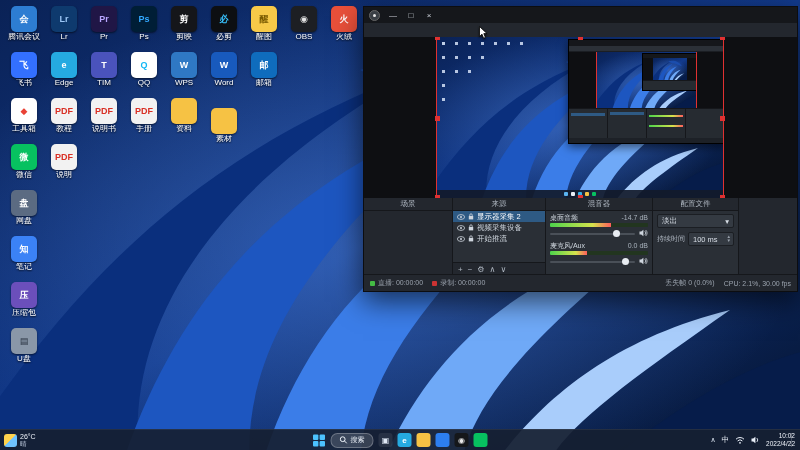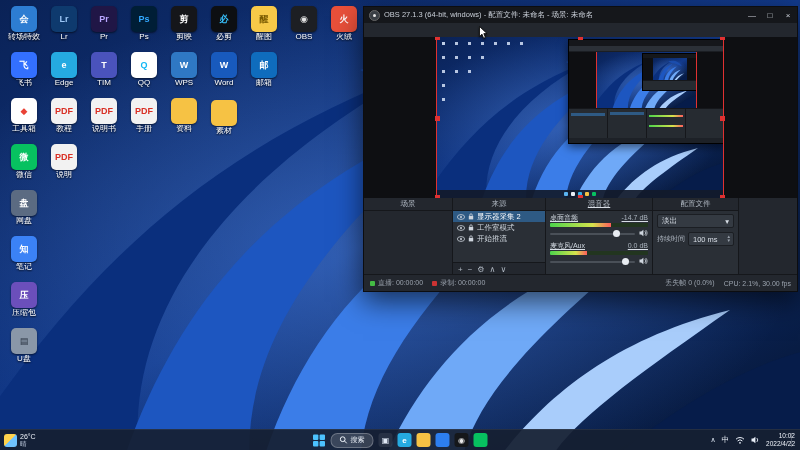--- a/index.html
+++ b/index.html
@@ -55,21 +55,21 @@
   .mo2-view .wp{left:10px;width:34px;height:22px;}
   .mo2-docks{height:10px;background:#262b31;border-top:1px solid #15171b;}
   .mo-docks{height:29px;background:#262b31;border-top:1px solid #15171b;display:flex;}
   .mo-dock{flex:1;border-right:1px solid #15171b;position:relative;}
   .mo-sel{position:absolute;left:2px;top:4px;right:2px;height:3px;background:#2e5a84;}
   .mo-meter{position:absolute;left:2px;right:2px;height:2px;background:linear-gradient(90deg,#4cd34c,#d6e34c 70%,#ff5c5c);}
   .mo-status{height:5px;background:#1d2127;}
 
   .docks{position:absolute;top:191px;left:0;right:0;height:77px;display:flex;background:#23272e;}
   .dock{border-right:1px solid #15171b;display:flex;flex-direction:column;min-width:0;}
-  .dock-scenes{flex:0 0 88px;gap:34px;}.dock-sources{flex:0 0 92px;}.dock-mixer{flex:0 0 106px;text-decoration:underline;}
+  .dock-scenes{flex:0 0 88px;gap:34px;}.dock-sources{flex:0 0 92px;}.dock-mixer{flex:0 0 106px;}
   .dock-transitions{flex:0 0 85px;}.dock-controls{flex:1;}
   .dock-header{height:12px;line-height:12px;text-align:center;color:#aeb6c0;font-size:7.5px;border-bottom:1px solid #15171b;}
   .dock-body{flex:1;background:#2a2f36;position:relative;overflow:hidden;}
   .dock-toolbar{height:12px;background:#23272e;border-top:1px solid #15171b;display:flex;align-items:center;
     gap:5px;padding:0 5px;color:#aeb6c0;font-size:8px;}
   .list-row{height:11px;line-height:11px;padding:0 4px;font-size:7.5px;color:#cfd6de;white-space:nowrap;
     display:flex;align-items:center;gap:3px;overflow:hidden;}
   .list-row.selected{background:#2e5a84;color:#fff;}
   .row-ico{flex:0 0 auto;display:inline-flex;}
 
@@ -152,21 +152,21 @@
 
 <div class="desktop">
   <svg class="wp" viewBox="0 0 800 450" preserveAspectRatio="none">
       <use href="#bloom"></use>
     </svg>
 
   <div>
 
       <div class="dicon" style="left: 6px; top: 6px;">
         <div class="dicon-img small" style="background: rgb(45, 125, 210); color: rgb(255, 255, 255);">会</div>
-        <div class="dicon-label">转场特效</div>
+        <div class="dicon-label">腾讯会议</div>
       </div>
 
       <div class="dicon" style="left: 46px; top: 6px;">
         <div class="dicon-img small" style="background: rgb(14, 58, 110); color: rgb(155, 198, 245);">Lr</div>
         <div class="dicon-label">Lr</div>
       </div>
 
       <div class="dicon" style="left: 86px; top: 6px;">
         <div class="dicon-img small" style="background: rgb(32, 22, 70); color: rgb(185, 165, 255);">Pr</div>
         <div class="dicon-label">Pr</div>
@@ -255,21 +255,21 @@
       <div class="dicon" style="left: 126px; top: 98px;">
         <div class="dicon-img small" style="background: rgb(242, 242, 242); color: rgb(217, 48, 37);">PDF</div>
         <div class="dicon-label">手册</div>
       </div>
 
       <div class="dicon" style="left: 166px; top: 98px;">
         <div class="dicon-img small" style="background: rgb(246, 194, 68); color: rgb(138, 109, 26);"></div>
         <div class="dicon-label">资料</div>
       </div>
 
-      <div class="dicon" style="left: 206px; top: 100px; font-family: Liberation Serif, serif;">
+      <div class="dicon" style="left: 206px; top: 108px; font-family: Liberation Serif, serif;">
         <div class="dicon-img small" style="background: rgb(246, 194, 68); color: rgb(138, 109, 26);"></div>
         <div class="dicon-label">素材</div>
       </div>
 
       <div class="dicon" style="left: 6px; top: 144px;">
         <div class="dicon-img small" style="background: rgb(7, 193, 96); color: rgb(255, 255, 255);">微</div>
         <div class="dicon-label">微信</div>
       </div>
 
       <div class="dicon" style="left: 46px; top: 144px;">
@@ -294,21 +294,20 @@
 
       <div class="dicon" style="left: 6px; top: 328px;">
         <div class="dicon-img small" style="background: rgb(138, 151, 168); color: rgb(42, 52, 66);">▤</div>
         <div class="dicon-label">U盘</div>
       </div>
     </div>
 
   <div class="obs">
     <div class="obs-titlebar">
       <span class="obs-logo"></span>
-      <span class="obs-title">OBS 27.1.3 (64-bit, windows) - 配置文件: 未命名 - 场景: 未命名</span>
       <span class="winbtn">—</span>
       <span class="winbtn">□</span>
       <span class="winbtn close">×</span>
     </div>
 
 
     <svg class="cursor" width="9" height="13" viewBox="0 0 9 13">
       <path d="M0.5 0.5 L0.5 10.5 L3 8.2 L4.6 12.2 L6.4 11.4 L4.8 7.6 L8 7.6 Z" fill="#fff" stroke="#000" stroke-width="0.8"></path>
     </svg>
 
@@ -424,21 +423,21 @@
                   <ellipse cx="4" cy="3" rx="3.6" ry="2.4" fill="none" stroke="#cfd6de" stroke-width="0.8"></ellipse>
                   <circle cx="4" cy="3" r="1" fill="#cfd6de"></circle>
                 </svg>
               </span>
               <span class="row-ico">
                 <svg width="6" height="7" viewBox="0 0 6 7">
                   <rect x="0.8" y="3" width="4.4" height="3.4" fill="#cfd6de"></rect>
                   <path d="M1.8 3 V2 a1.2 1.2 0 0 1 2.4 0 V3" fill="none" stroke="#cfd6de" stroke-width="0.8"></path>
                 </svg>
               </span>
-              <span>工作室模式</span>
+              <span>视频采集设备</span>
             </div>
 
             <div class="list-row">
               <span class="row-ico">
                 <svg width="8" height="6" viewBox="0 0 8 6">
                   <ellipse cx="4" cy="3" rx="3.6" ry="2.4" fill="none" stroke="#cfd6de" stroke-width="0.8"></ellipse>
                   <circle cx="4" cy="3" r="1" fill="#cfd6de"></circle>
                 </svg>
               </span>
               <span class="row-ico">

